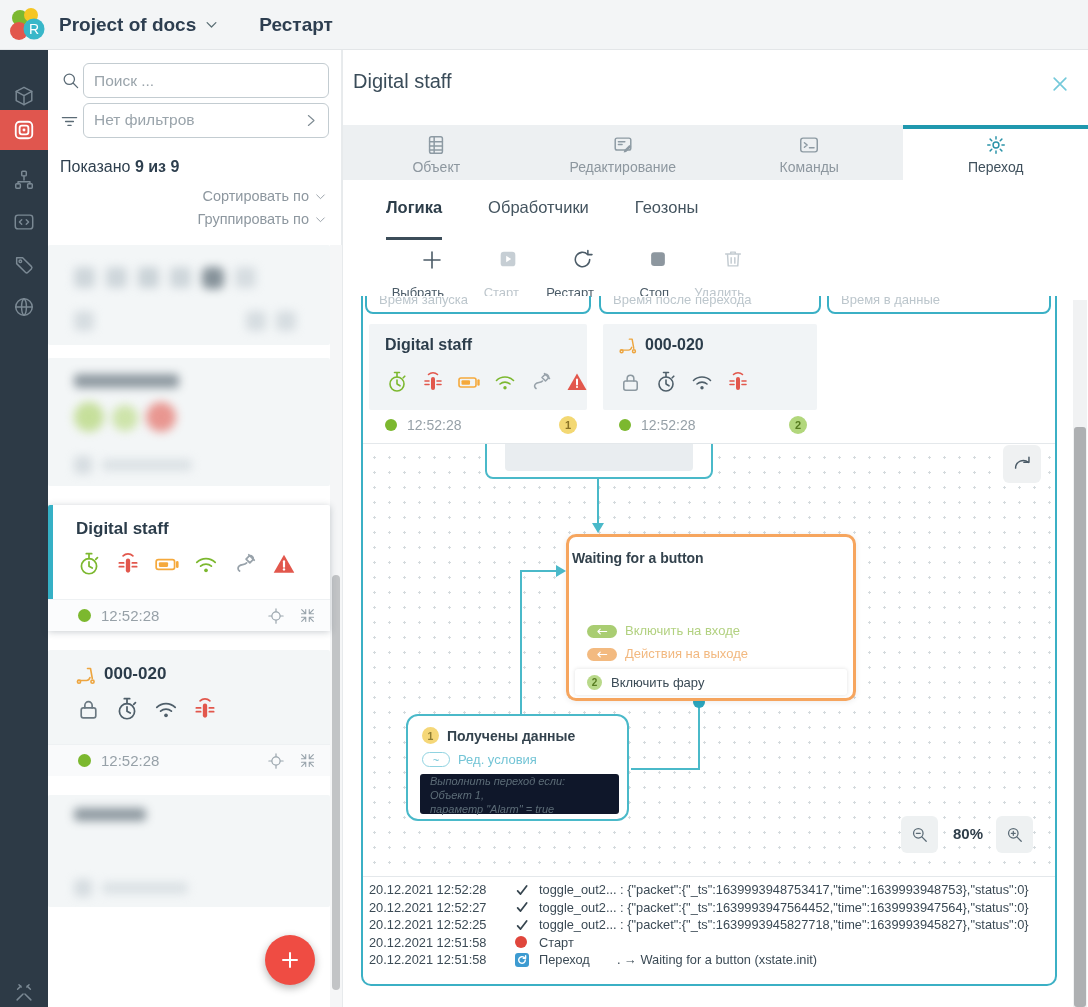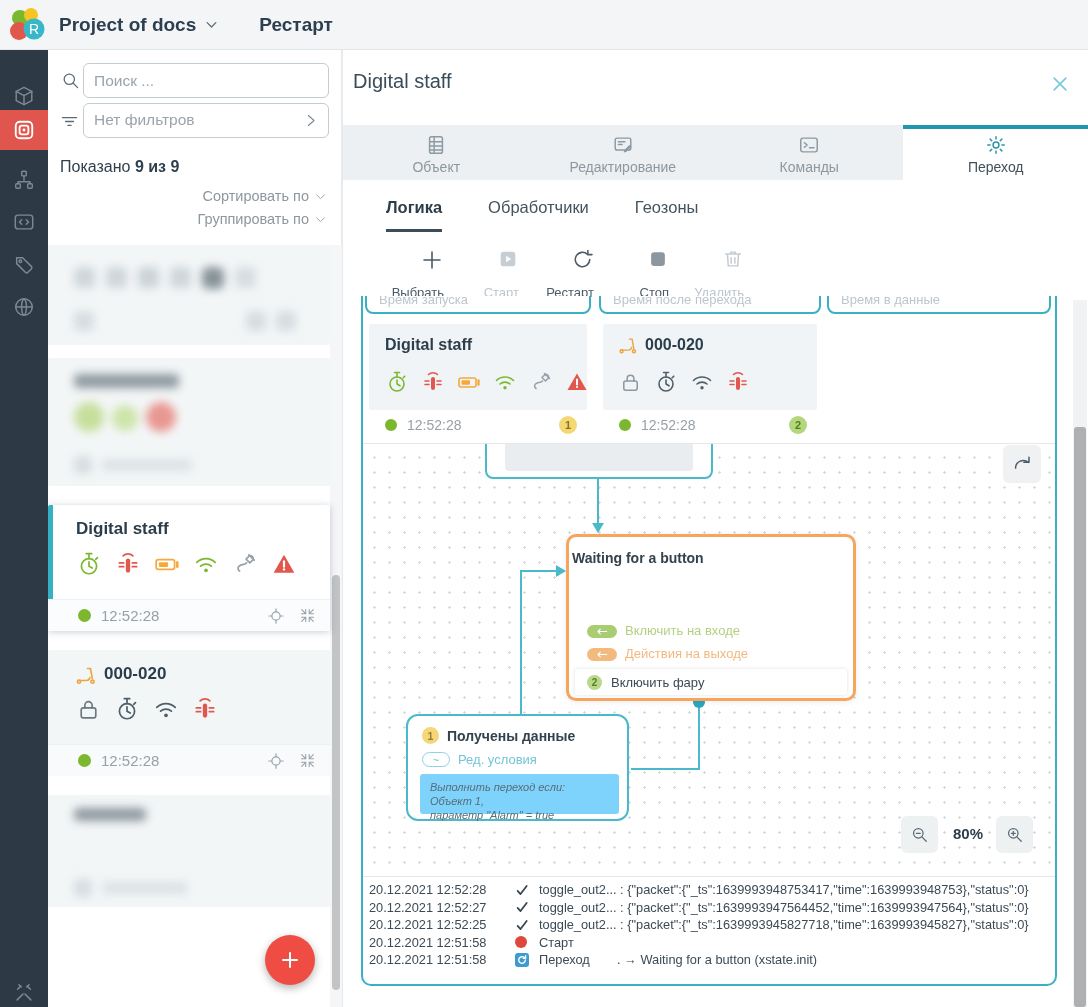--- a/index.html
+++ b/index.html
@@ -54,21 +54,21 @@
   .d-title{position:absolute;left:10px;top:20px;font-size:20px;color:#3a4c59}
   .d-close{position:absolute;right:18px;top:24px;color:#74c9da;cursor:pointer}
 
   .tabs{position:absolute;left:0;top:75px;width:746px;height:55px;display:flex}
   .tab{flex:1;background:#edf0f2;border-top:4px solid transparent;display:flex;flex-direction:column;align-items:center;justify-content:center;gap:3px;cursor:pointer;color:#8d9aa3}
   .tab .tab-label{font-size:14px;color:#8d979f}
   .tab.active{background:#fff;border-top:4px solid #1f98ae;color:#2a93a8}
   .tab.active .tab-label{color:#3f505c}
 
   .subtabs{position:absolute;left:43px;top:148px;display:flex;gap:46px;align-items:flex-start}
-  .subtab{font-size:16.5px;color:#44545f;padding-bottom:12px;cursor:pointer}
+  .subtab{font-size:16.5px;color:#44545f;padding-bottom:20px;cursor:pointer}
   .subtab.active{font-weight:700;color:#2c3d49;border-bottom:3px solid #3c4d59}
 
   .tbtn{position:absolute;top:198px;width:70px;height:52px;display:flex;flex-direction:column;align-items:flex-end;justify-content:space-between;color:#4b5b67;font-size:13px;cursor:pointer}
   .tbtn.disabled{color:#bdc6cc}
 
   
   .cont{position:absolute;left:18px;top:246px;width:696px;height:690px;border:2px solid #3bb0c5;border-top:none;border-radius:0 0 10px 10px;overflow:hidden}
   .colbox{position:absolute;top:-26px;height:44px;border:2px solid #3bb0c5;border-radius:8px;background:#fff}
   .colbox span{position:absolute;left:12px;bottom:5px;font-size:13px;color:#bcc6cc;white-space:nowrap}
 
@@ -97,21 +97,21 @@
   .pill-lbl{position:absolute;font-size:13px}
   .action-row{position:absolute;left:6px;top:132px;width:272px;height:26px;background:#fff;border-radius:3px;box-shadow:0 0 4px rgba(0,0,0,.12);display:flex;align-items:center}
   .abadge{width:15px;height:15px;border-radius:50%;background:#b9d98a;color:#587c22;font-size:10px;font-weight:700;display:flex;align-items:center;justify-content:center;margin-left:12px}
   .action-lbl{font-size:13px;color:#3a4a55;margin-left:9px}
 
   .cond-node{position:absolute;left:43px;top:270px;width:223px;height:107px;background:#fff;border:2px solid #4ab9c9;border-radius:12px}
   .cbadge{position:absolute;left:14px;top:11px;width:17px;height:17px;border-radius:50%;background:#f5d778;color:#8f7d33;font-size:10.5px;font-weight:700;display:flex;align-items:center;justify-content:center}
   .cn-title{position:absolute;left:39px;top:12px;font-size:14px;font-weight:700;color:#33424d}
   .cpill{position:absolute;left:14px;top:36px;width:28px;height:15px;border:1.5px solid #90d3e1;border-radius:8px;color:#66bfd2;font-size:11px;display:flex;align-items:center;justify-content:center}
   .cn-edit{position:absolute;left:50px;top:36px;font-size:13px;color:#74c5d6}
-  .cn-box{position:absolute;left:12px;top:58px;width:199px;height:40px;background:#7dd3fc;border-radius:3px;padding:6px 10px;font-size:11px;font-style:italic;color:#5c6c77;line-height:14px}
+  .cn-box{position:absolute;left:12px;top:58px;width:199px;height:40px;background:#0f172a;border-radius:3px;padding:0 10px;font-size:11px;font-style:italic;color:#5c6c77;line-height:14px}
 
   .zbtn{position:absolute;top:372px;width:37px;height:37px;background:#eef1f2;border-radius:6px;display:flex;align-items:center;justify-content:center;color:#5b6b76;cursor:pointer}
   .zlabel{position:absolute;left:580px;top:381px;width:50px;text-align:center;font-size:15px;font-weight:700;color:#2e3d49}
 
   
   .log{position:absolute;left:6px;top:585px;width:684px}
   .logrow{display:flex;align-items:center;height:17.5px;font-size:12.8px;color:#3b4a55;white-space:nowrap}
   .log-ts{width:146px}
   .log-ic{width:24px;display:flex;align-items:center}
   .log-name{width:78px}

